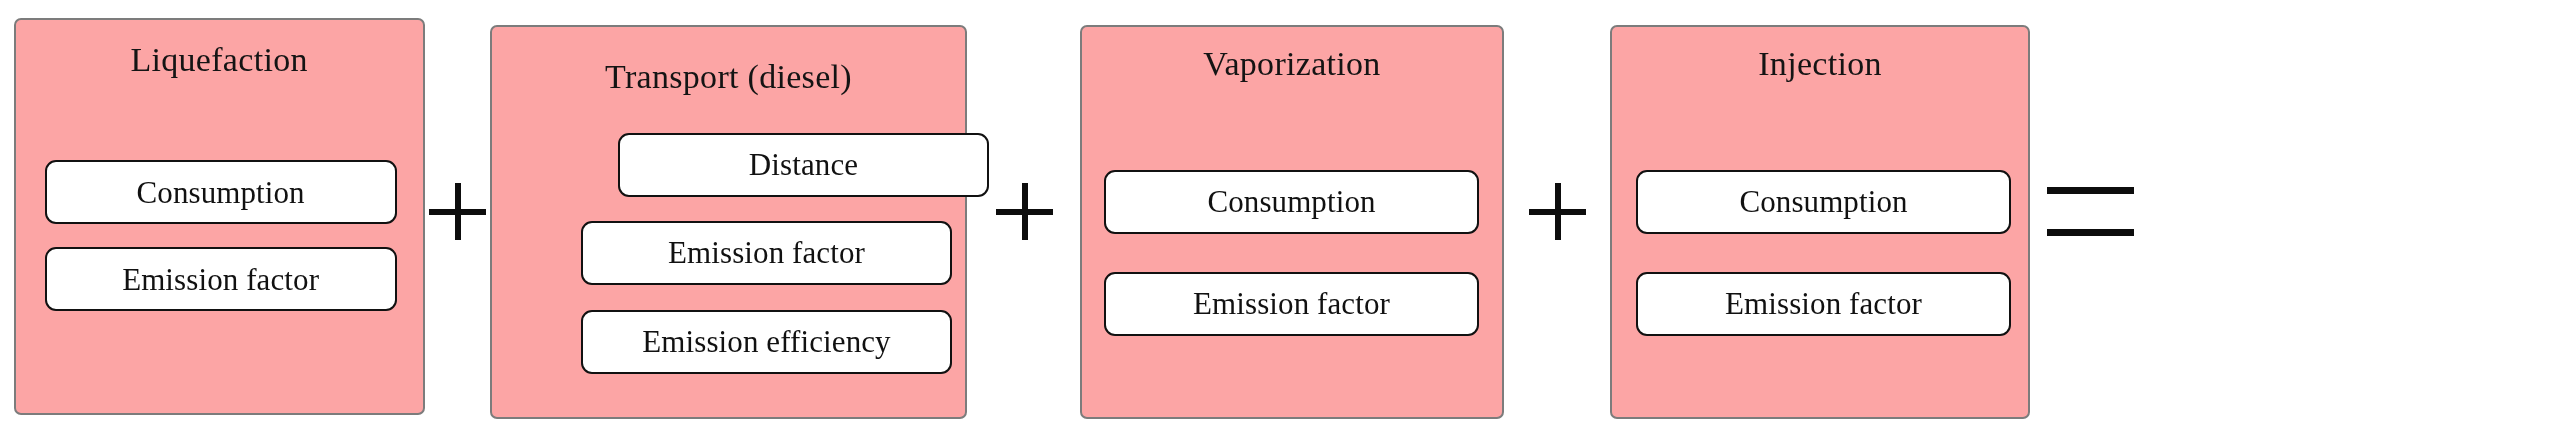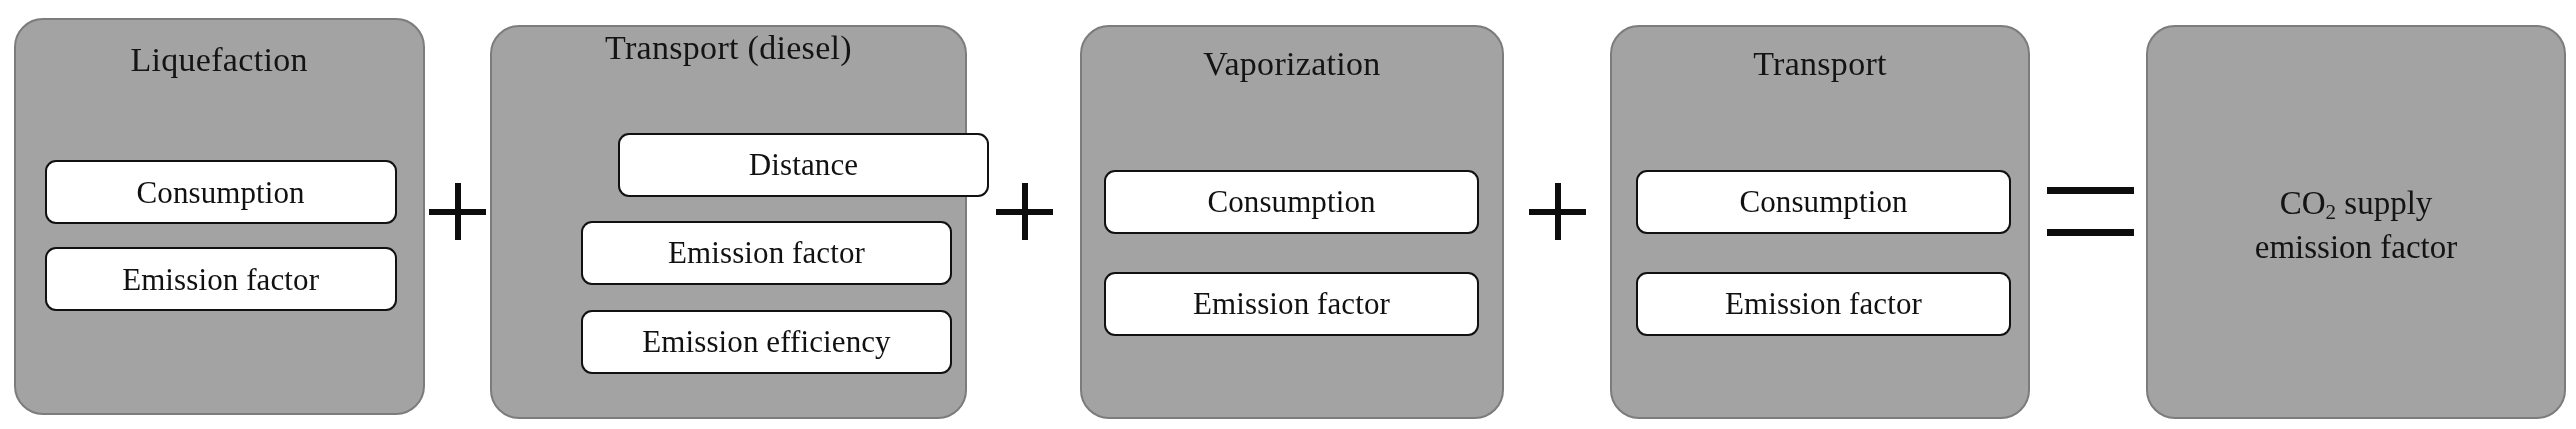--- a/index.html
+++ b/index.html
@@ -18,22 +18,22 @@
     position: relative;
     width: 2576px;
     height: 430px;
   }
 
   
   .stage {
     position: absolute;
     box-sizing: border-box;
     border: 2px solid #7c7c7c;
-    border-radius: 29px;
-    background: #a3a3a3;
+    border-radius: 7px;
+    background: #fca5a5;
   }
   .stage-title {
     position: absolute;
     left: 0;
     right: 0;
     text-align: center;
     font-size: 34px;
     line-height: 1.0;
     letter-spacing: 0.3px;
     color: #141414;
@@ -124,21 +124,21 @@
       <span class="pill-label">Emission factor</span>
     </div>
   </div>
 
   <div class="op op-plus" style="left:429px; top:183px; width:57px; height:57px;">
     <span class="bar-h"></span>
     <span class="bar-v"></span>
   </div>
 
   <div class="stage" style="left:490px; top:24.6px; width:477px; height:394px;">
-    <div class="stage-title" style="top:4px;">Transport  (diesel)</div>
+    <div class="stage-title" style="top:33px;">Transport  (diesel)</div>
 
     <div class="pill" style="left:89px; top:106px; width:371px; height:64px;margin-left:37px;">
       <span class="pill-label">Distance</span>
     </div>
 
     <div class="pill" style="left:89px; top:194px; width:371px; height:64px;">
       <span class="pill-label">Emission factor</span>
     </div>
 
     <div class="pill" style="left:89px; top:283px; width:371px; height:64px;">
@@ -162,37 +162,31 @@
       <span class="pill-label">Emission factor</span>
     </div>
   </div>
 
   <div class="op op-plus" style="left:1529px; top:183px; width:57px; height:57px;">
     <span class="bar-h"></span>
     <span class="bar-v"></span>
   </div>
 
   <div class="stage" style="left:1610px; top:24.6px; width:420px; height:394px;">
-    <div class="stage-title" style="top:20.5px;">Transport</div>
+    <div class="stage-title" style="top:20.5px;">Injection</div>
 
     <div class="pill" style="left:24px; top:143px; width:375px; height:64px;">
       <span class="pill-label">Consumption</span>
     </div>
 
     <div class="pill" style="left:24px; top:245px; width:375px; height:64px;">
       <span class="pill-label">Emission factor</span>
     </div>
   </div>
 
   <div class="op op-equals" style="left:2047px; top:187px; width:87px; height:49px;">
     <span class="bar-h bar-top"></span>
     <span class="bar-h bar-bottom"></span>
   </div>
 
-  <div class="stage" style="left:2146px; top:24.6px; width:420px; height:394px;">
-    <div class="result-text" style="top:154px;">
-      <span class="result-line"><span>CO</span><sub>2</sub><span> supply</span></span>
-      <span class="result-line">emission  factor</span>
-    </div>
-  </div>
 
 </div>
 
 
 </body></html>

